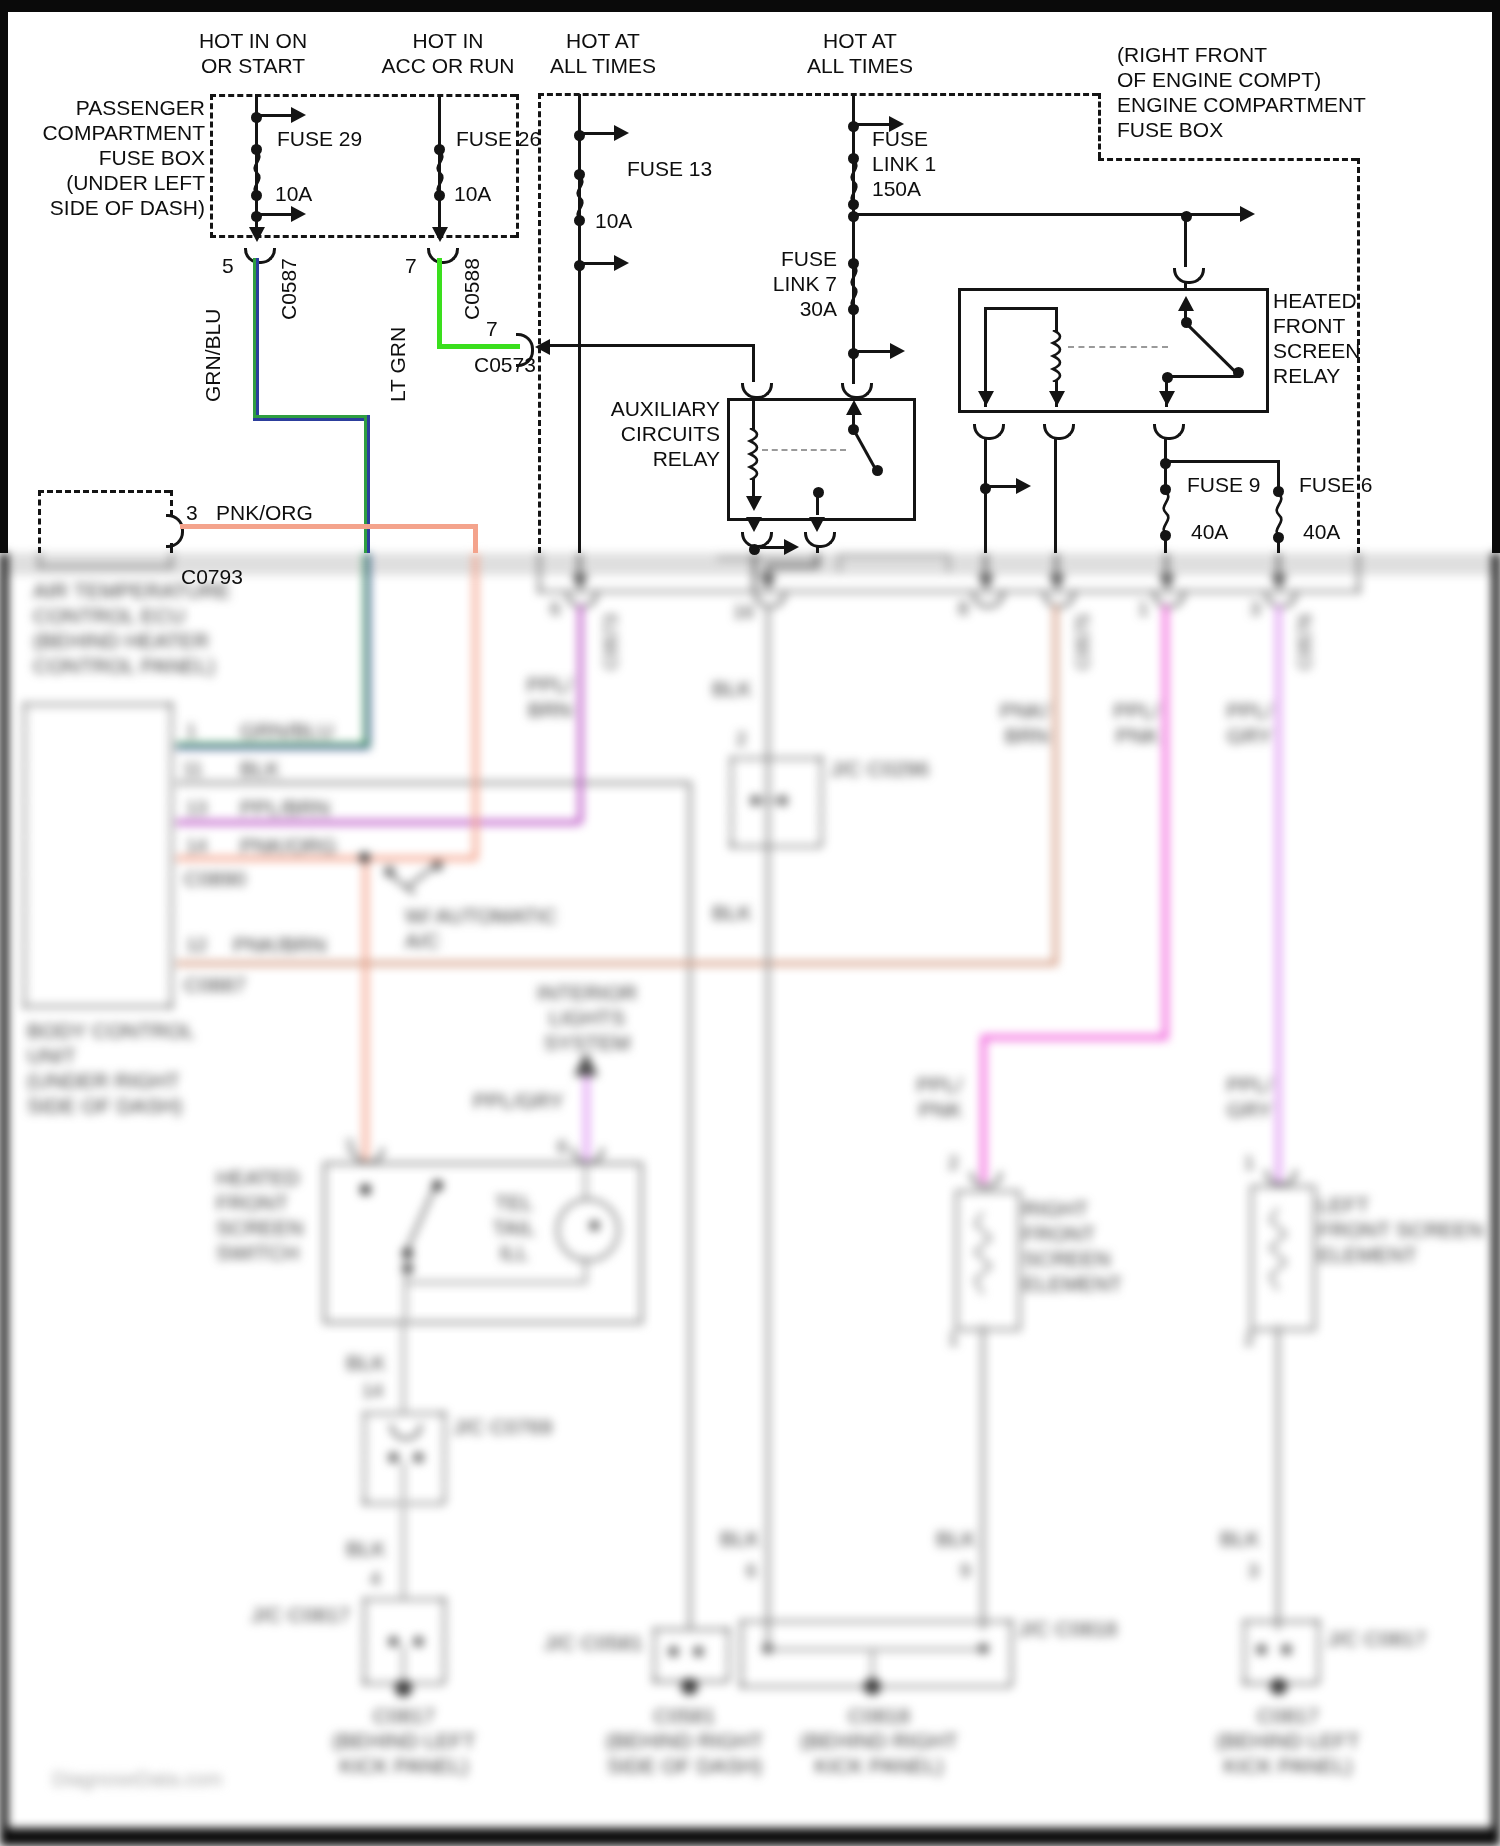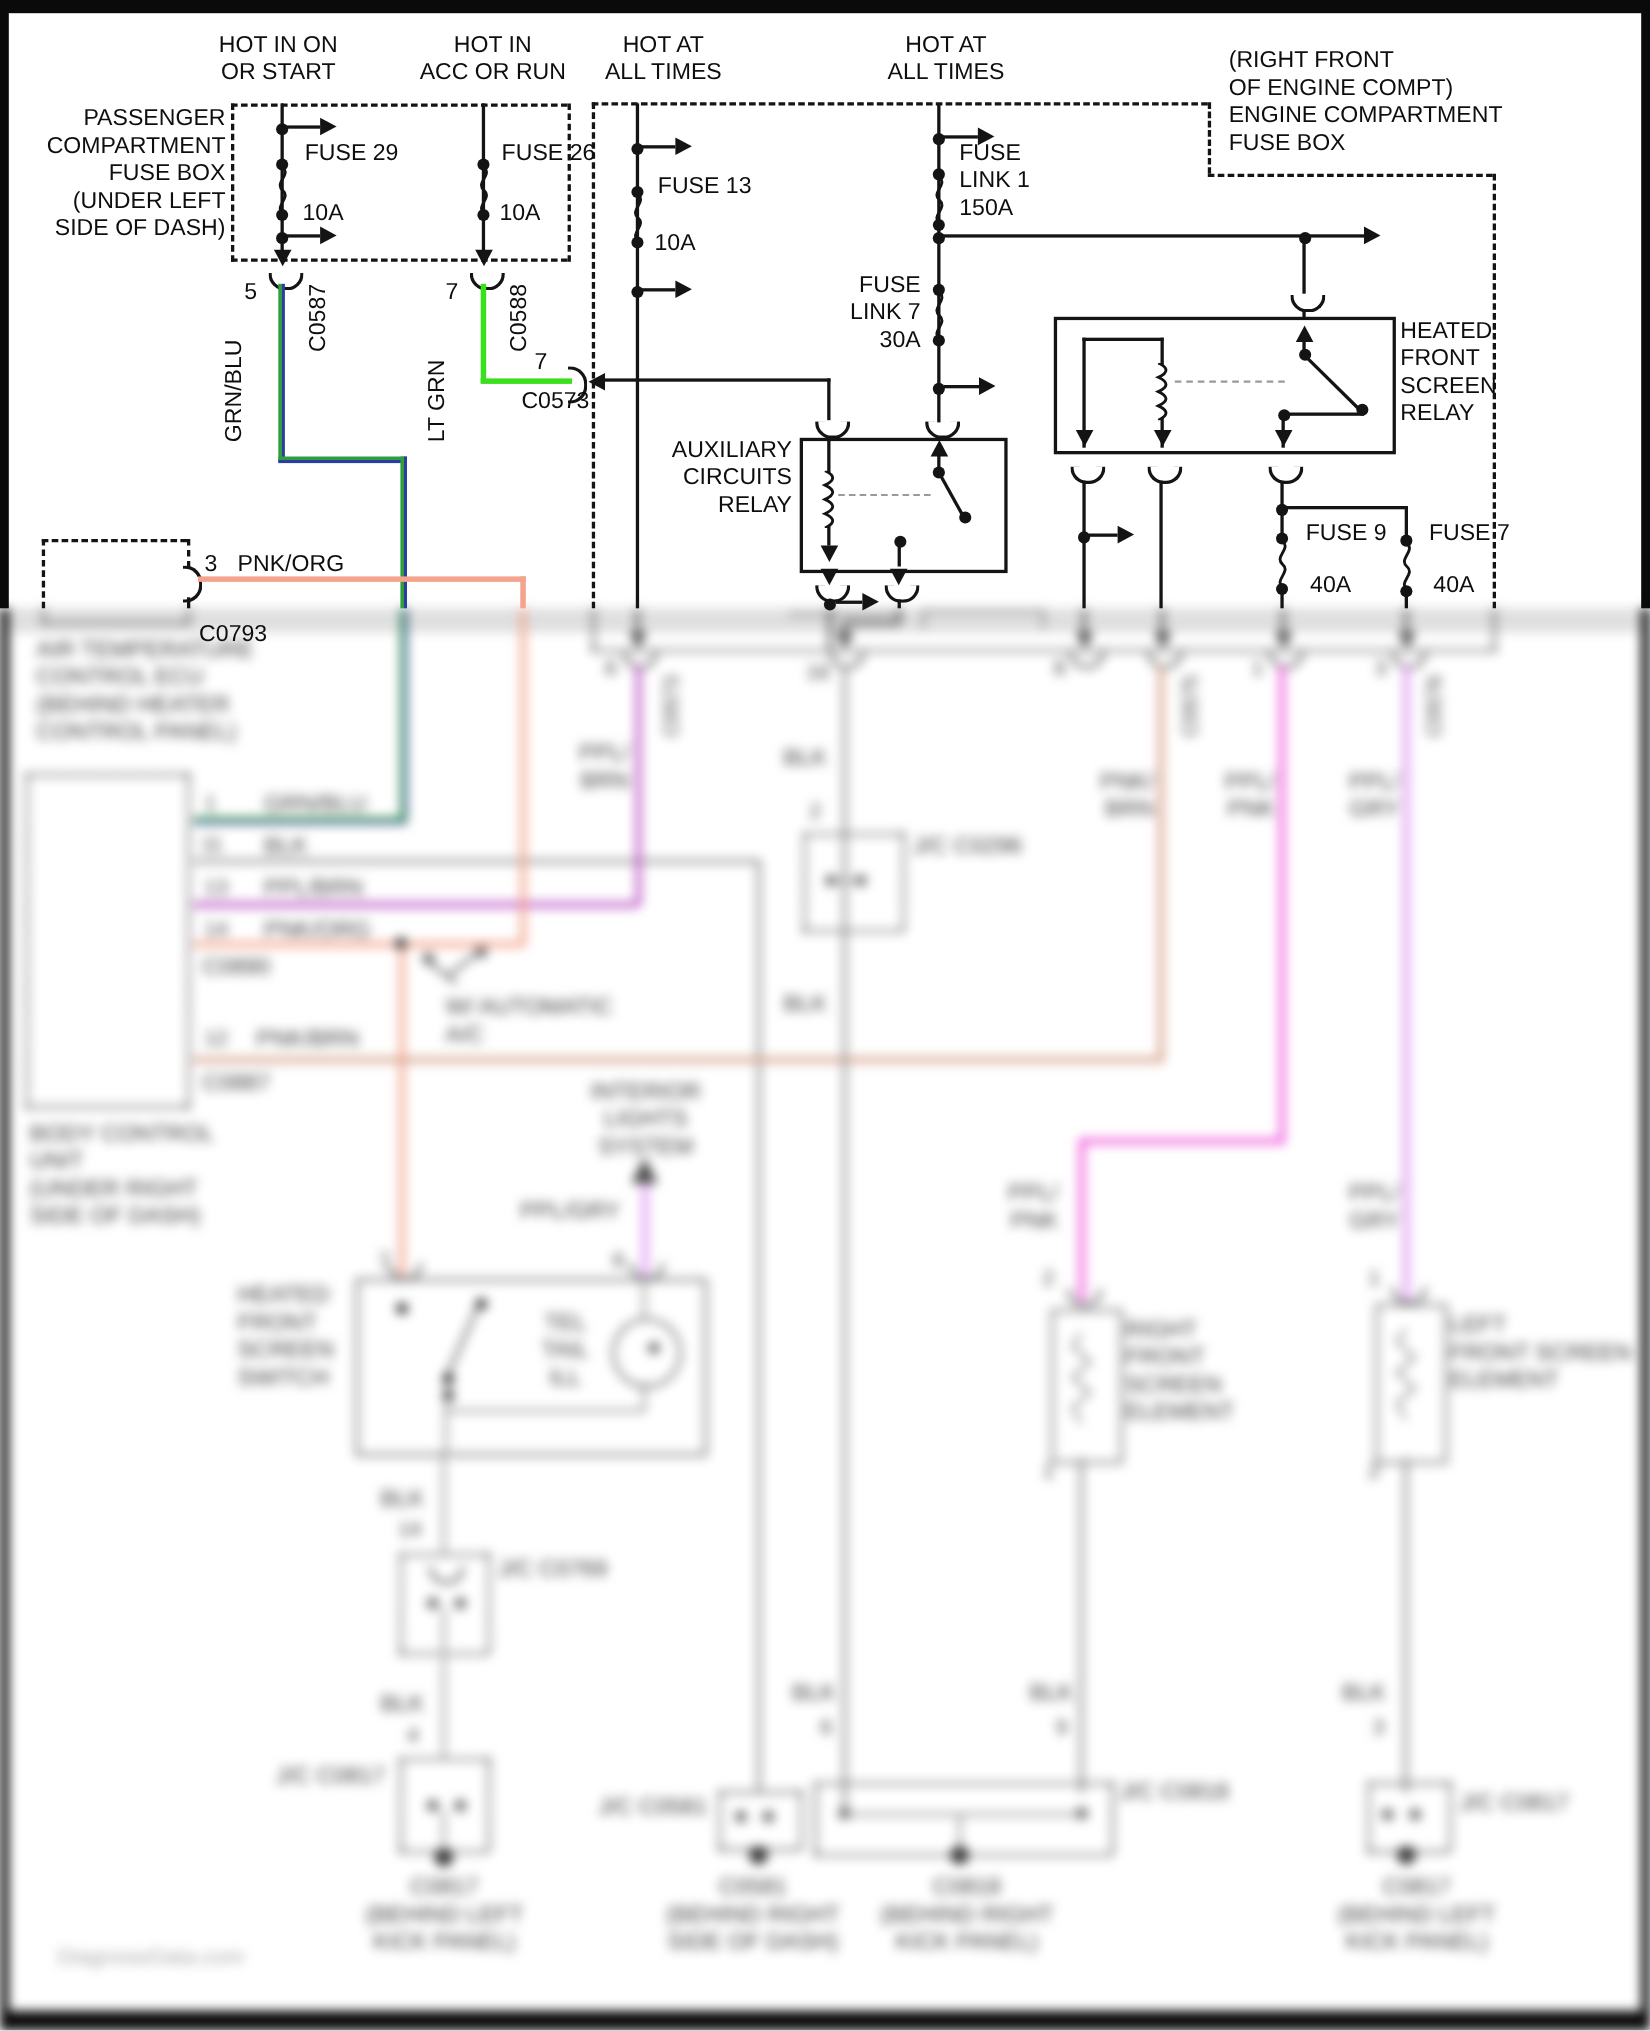--- a/index.html
+++ b/index.html
@@ -401,21 +401,21 @@
 
   <div class="vl" style="left:578px;top:94px;height:459px"></div>
   <div class="dot" style="left:574px;top:130px"></div>
   <div class="hl" style="left:580px;top:132px;width:34px"></div>
   <div class="ar rt" style="left:614px;top:125px"></div>
   <div class="dot" style="left:574px;top:169px"></div>
   <svg style="position:absolute;left:572px;top:177px" width="16" height="42">
         <path d="M8 0 C 16 7 0 14 8 21 C 16 28 0 35 8 42" fill="none" stroke="#141414" stroke-width="2.6"></path>
       </svg>
   <div class="dot" style="left:574px;top:215px"></div>
-  <div class="lbl" style="left:598px;top:156px">FUSE 13</div>
+  <div class="lbl" style="left:627px;top:156px">FUSE 13</div>
   <div class="lbl" style="left:595px;top:208px">10A</div>
   <div class="dot" style="left:574px;top:260px"></div>
   <div class="hl" style="left:580px;top:262px;width:34px"></div>
   <div class="ar rt" style="left:614px;top:255px"></div>
 
   <div class="vl" style="left:852px;top:94px;height:290px"></div>
   <div class="dot" style="left:848px;top:121px"></div>
   <div class="hl" style="left:855px;top:123px;width:34px"></div>
   <div class="ar rt" style="left:889px;top:116px"></div>
   <div class="dot" style="left:848px;top:153px"></div>
@@ -521,21 +521,21 @@
   <div class="dot" style="left:1160px;top:530px"></div>
   <div class="lbl" style="left:1187px;top:472px">FUSE 9</div>
   <div class="lbl" style="left:1191px;top:519px">40A</div>
   <div class="vl" style="left:1164px;top:538px;height:15px"></div>
 
   <div class="dot" style="left:1273px;top:486px"></div>
   <svg style="position:absolute;left:1271px;top:494px" width="16" height="42">
         <path d="M8 0 C 16 7 0 14 8 21 C 16 28 0 35 8 42" fill="none" stroke="#141414" stroke-width="2.6"></path>
       </svg>
   <div class="dot" style="left:1273px;top:532px"></div>
-  <div class="lbl" style="left:1299px;top:472px">FUSE 7</div>
+  <div class="lbl" style="left:1299px;top:472px">FUSE 6</div>
   <div class="lbl" style="left:1303px;top:519px">40A</div>
   <div class="vl" style="left:1277px;top:540px;height:13px"></div>
 
   <div class="dh" style="left:38px;top:490px;width:132px"></div>
   <div class="dv" style="left:38px;top:490px;height:63px"></div>
   <div class="dv" style="left:170px;top:490px;height:26px"></div>
   <div class="arc" style="left:166px;top:514px"></div>
   <div class="dv" style="left:170px;top:543px;height:10px"></div>
   <div class="lbl" style="left:186px;top:500px">3</div>
   <div class="lbl" style="left:216px;top:500px">PNK/ORG</div>

